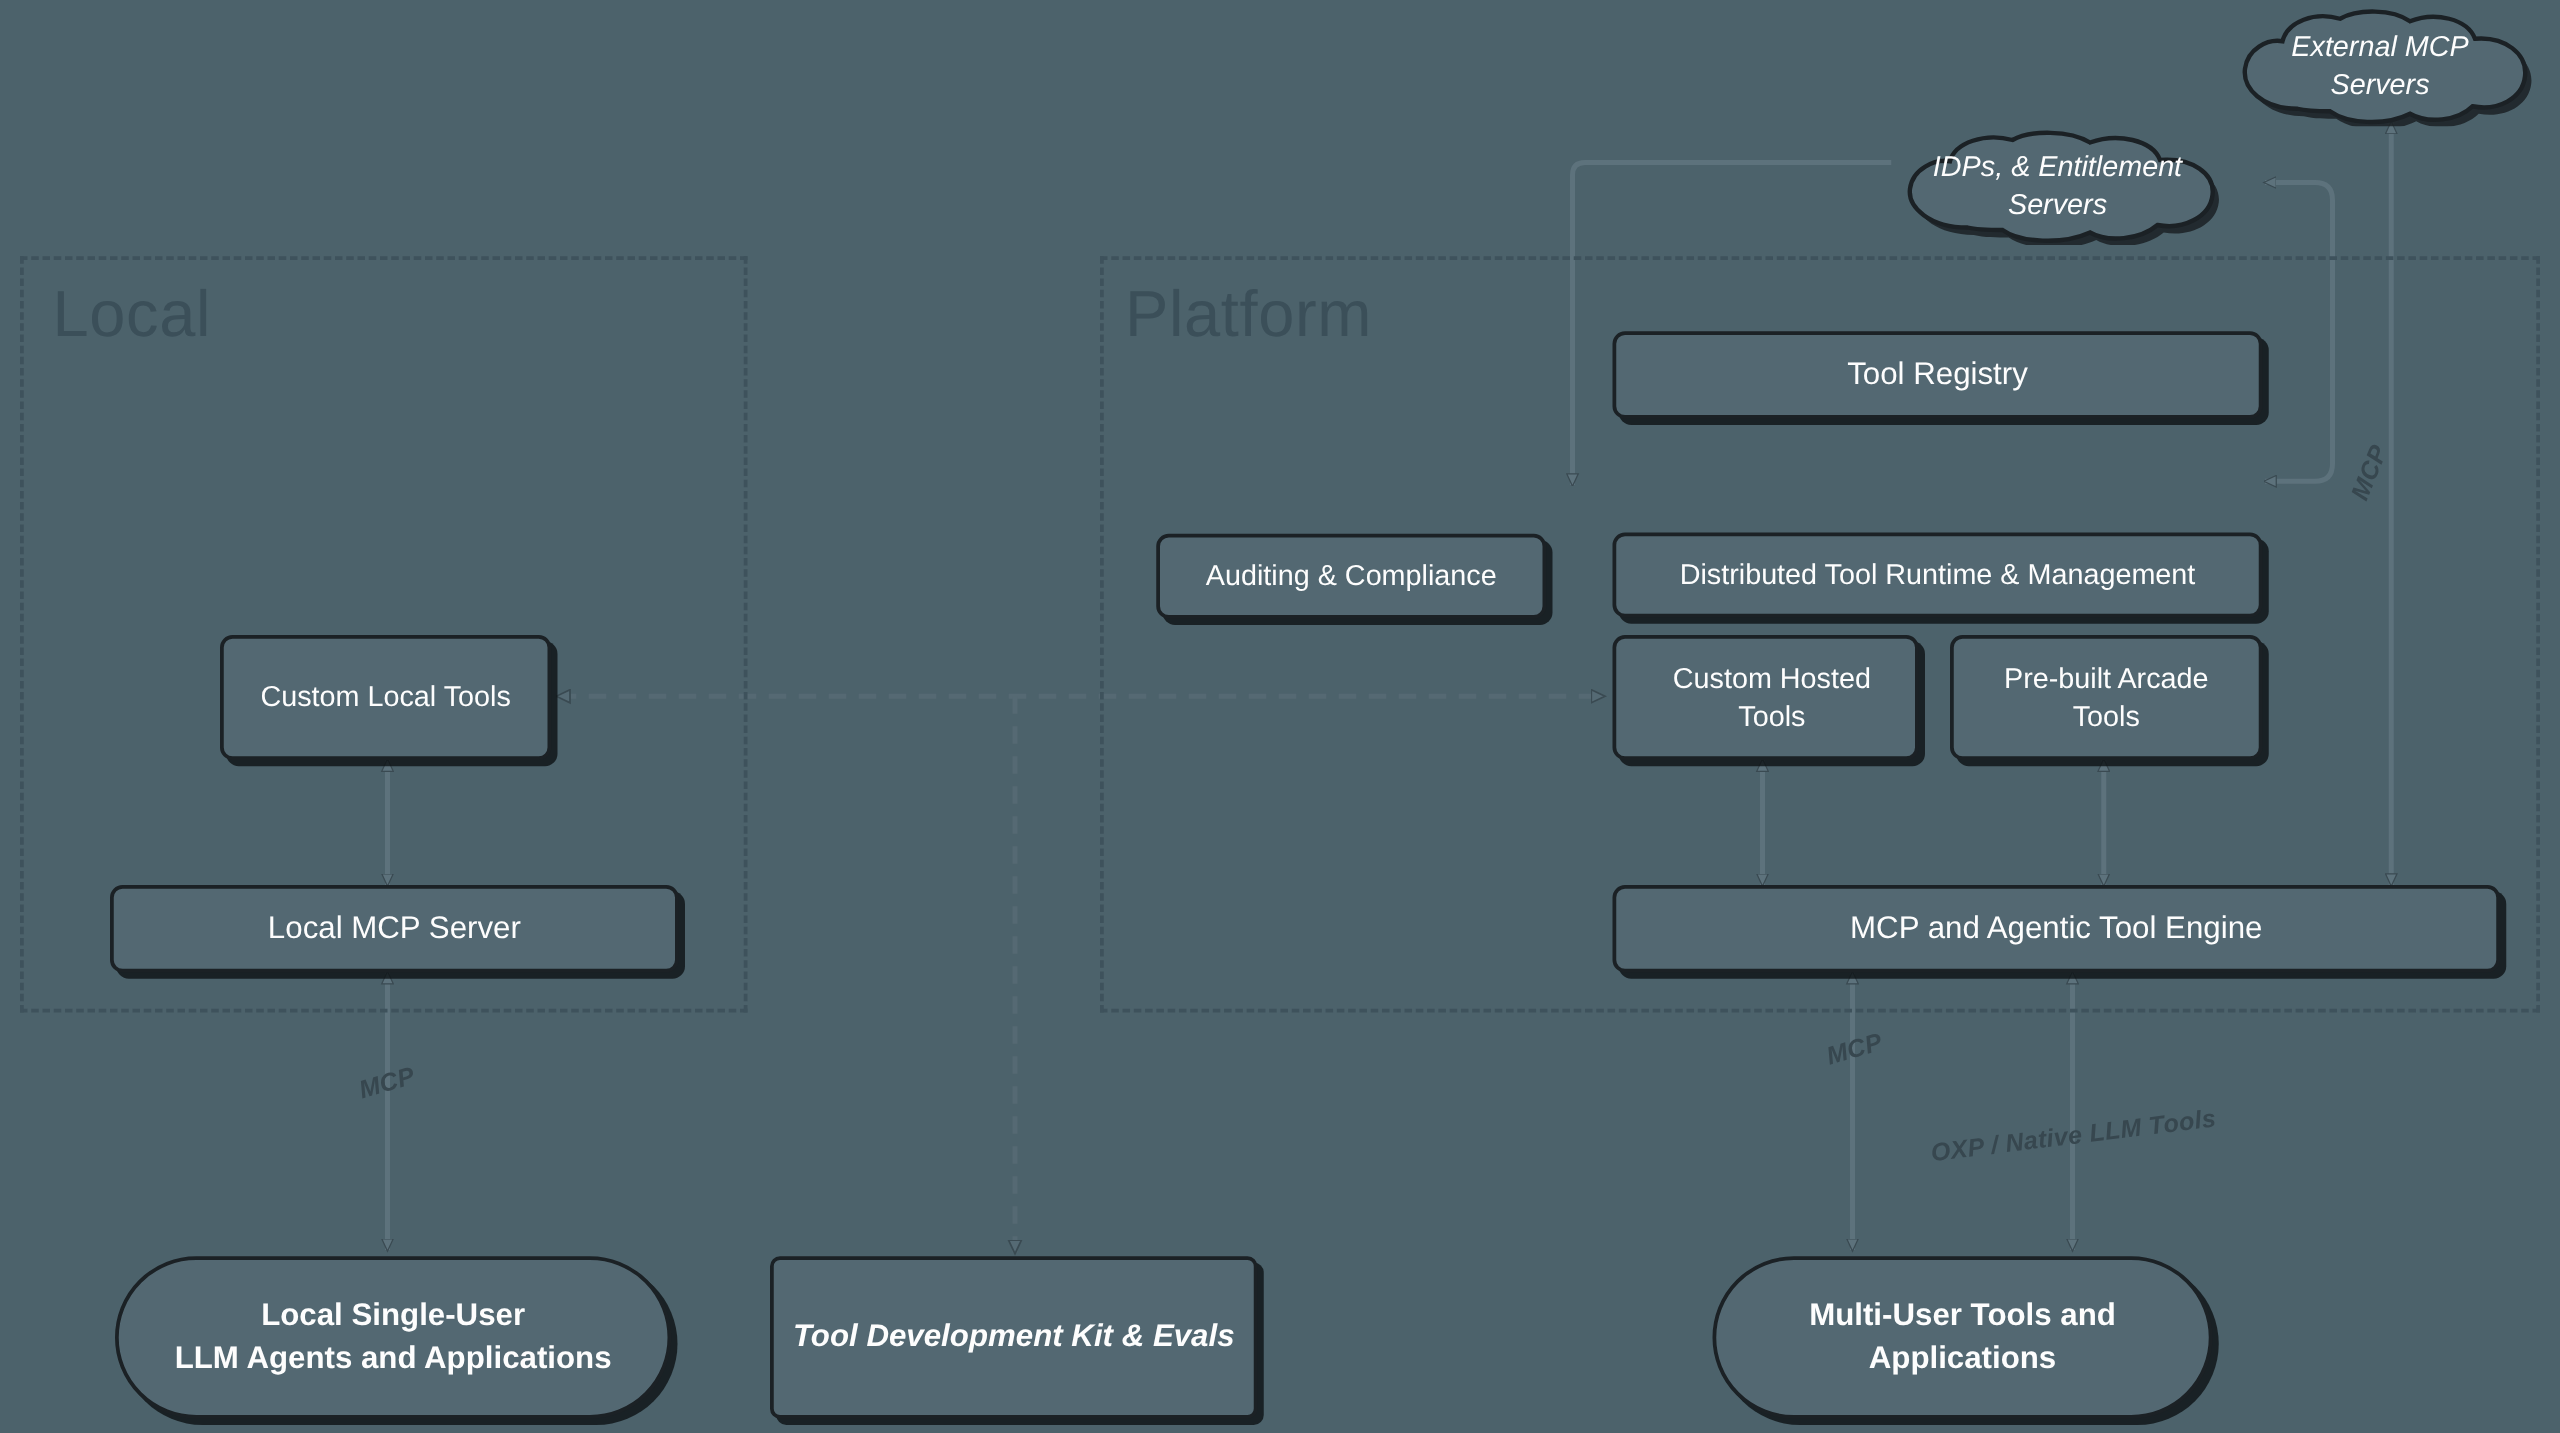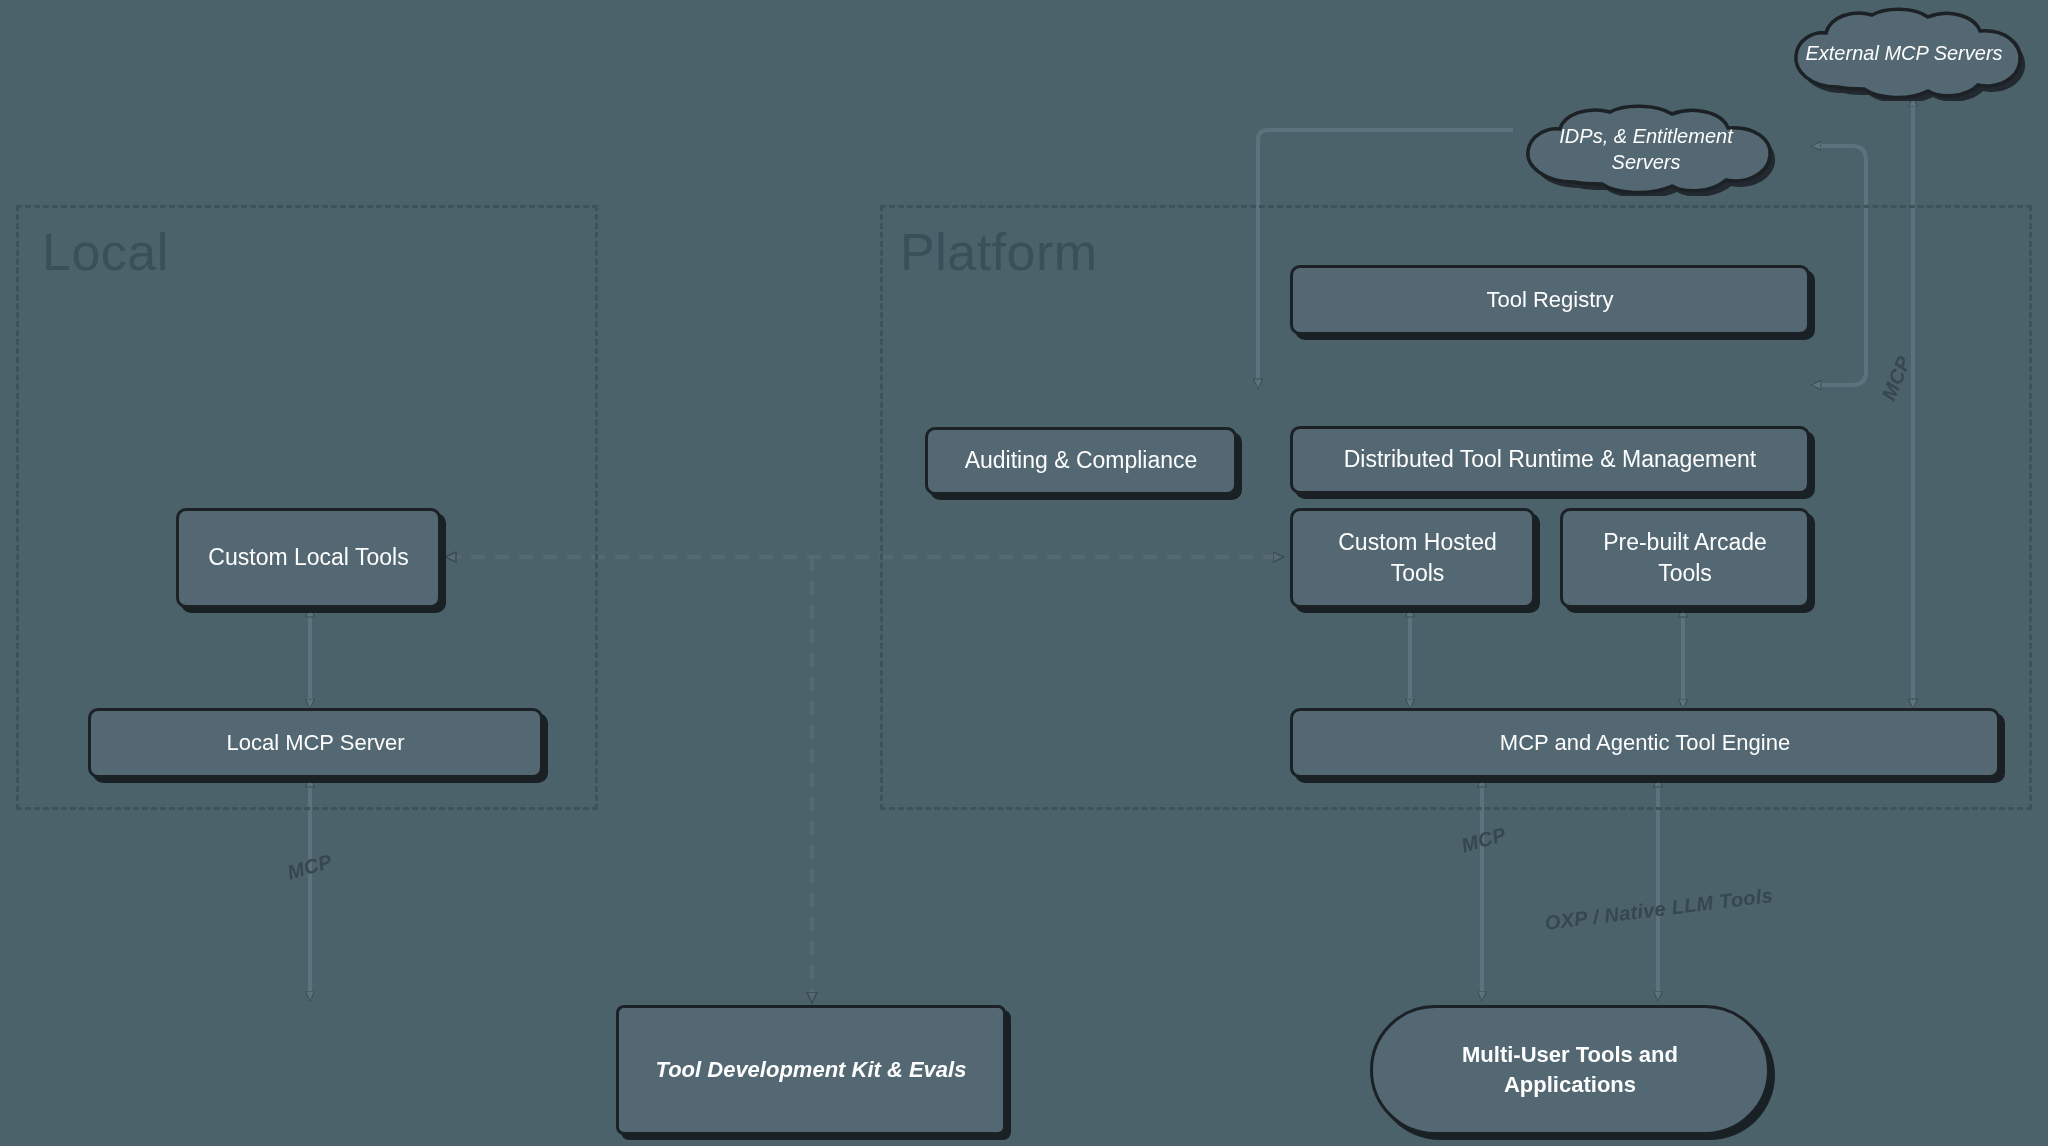--- a/index.html
+++ b/index.html
@@ -38,35 +38,35 @@
     color:#fdfdfd;
     display:flex;
     align-items:center;
     justify-content:center;
     text-align:center;
     font-size:23px;
     line-height:1.35;
     box-shadow:5px 5px 0 rgba(13,17,20,0.80);
     padding:4px 14px;
   }
-  .node.big{font-size:22px;}
+  .node.big{font-size:25px;}
   .node.bold{font-weight:bold;}
   .node.pill{border-radius:999px;}
   .node.sq{border-radius:8px;font-style:italic;}
 
   
   .cloud{
     position:absolute;
     display:flex;
     align-items:center;
     justify-content:center;
     text-align:center;
     color:#fdfdfd;
     font-style:italic;
-    font-size:20px;
+    font-size:23px;
     line-height:1.3;
     z-index:5;
   }
   .cloud .cloud-label{position:relative;z-index:3;padding:0 18px;}
   .cloud svg{position:absolute;left:0;top:0;width:100%;height:100%;z-index:1;}
 
   
   .edge-label{
     position:absolute;
     color:#37474f;
@@ -193,20 +193,26 @@
 
 
   <div class="node" style="left:1290px;top:426px;width:520px;height:68px;">Distributed Tool Runtime &amp; Management</div>
 
   <div class="node" style="left:1290px;top:508px;width:245px;height:100px;padding-left:24px;">Custom Hosted Tools</div>
 
   <div class="node" style="left:1560px;top:508px;width:250px;height:100px;">Pre-built Arcade Tools</div>
 
   <div class="node big" style="left:1290px;top:708px;width:710px;height:70px;">MCP and Agentic Tool Engine</div>
 
+  <div class="node pill bold big" style="left:92px;top:1005px;width:445px;height:130px;">
+    <span>
+      <span>Local Single-User</span><br>
+      <span>LLM Agents and Applications</span>
+    </span>
+  </div>
 
   <div class="node sq bold big" style="left:616px;top:1005px;width:390px;height:130px;">Tool Development Kit &amp; Evals</div>
 
   <div class="node pill bold big" style="left:1370px;top:1005px;width:400px;height:130px;">
     <span>
       <span>Multi-User Tools and</span><br>
       <span>Applications</span>
     </span>
   </div>
 

